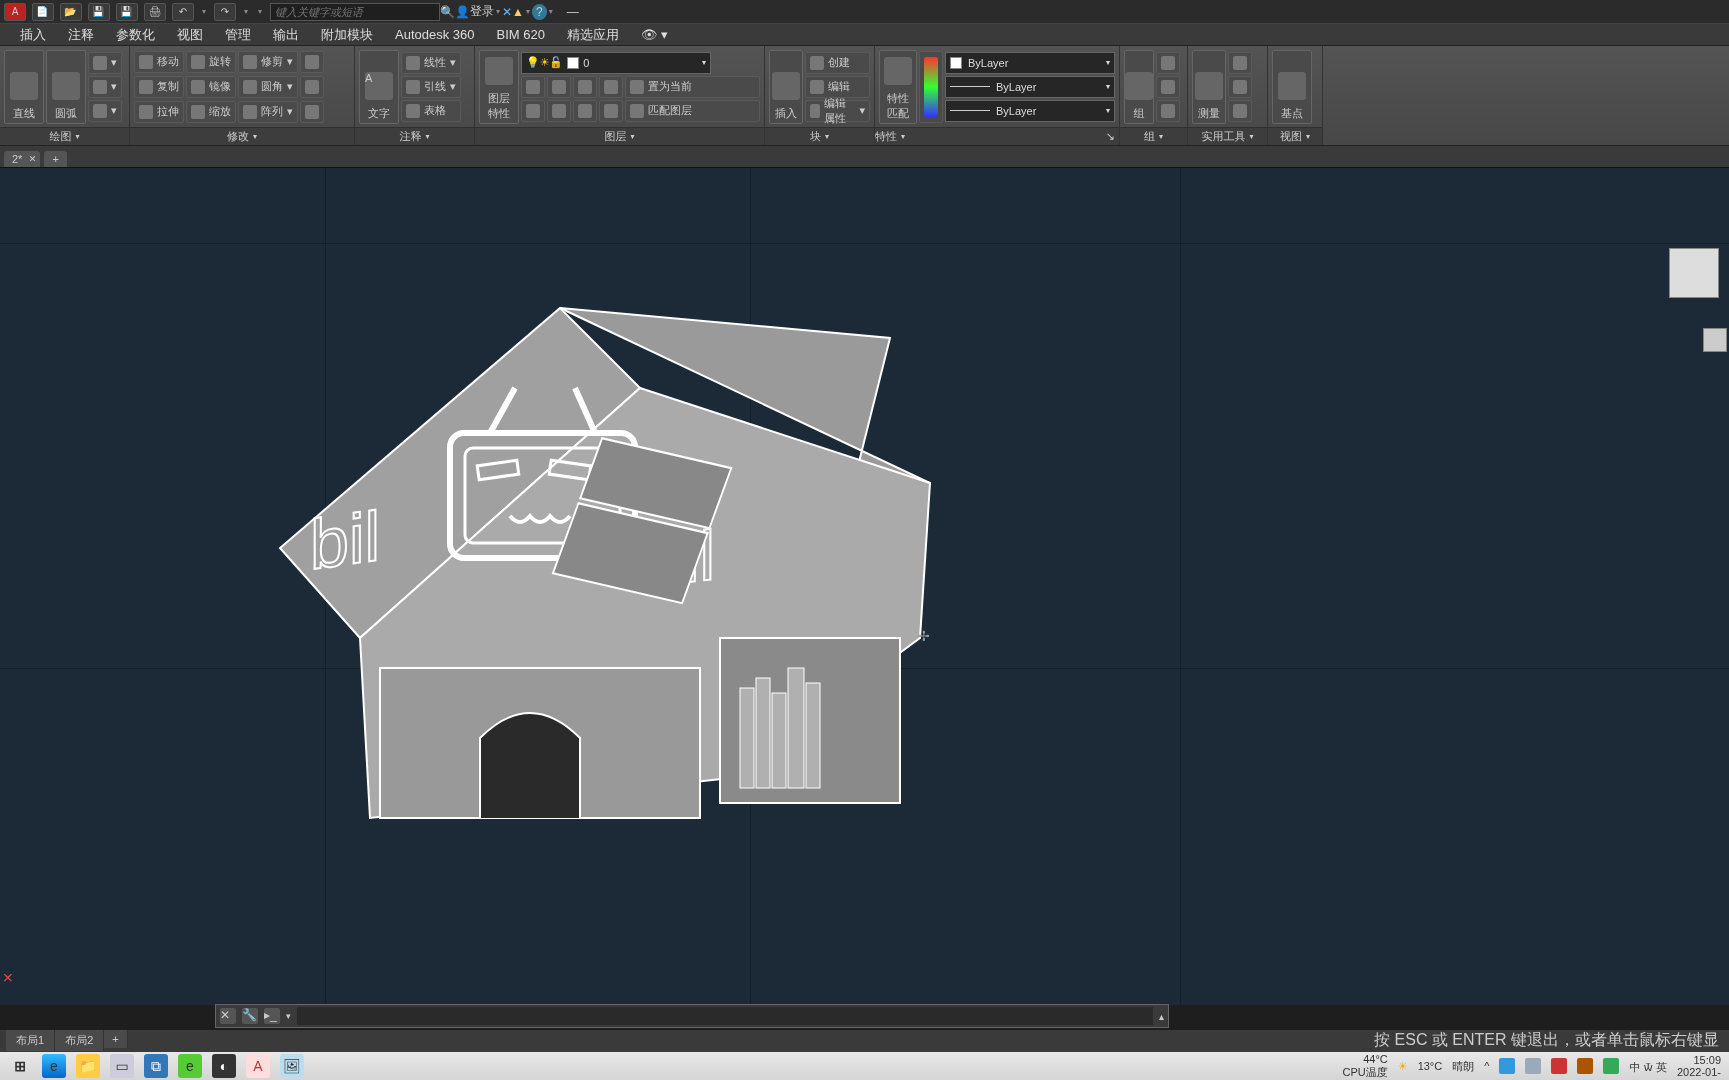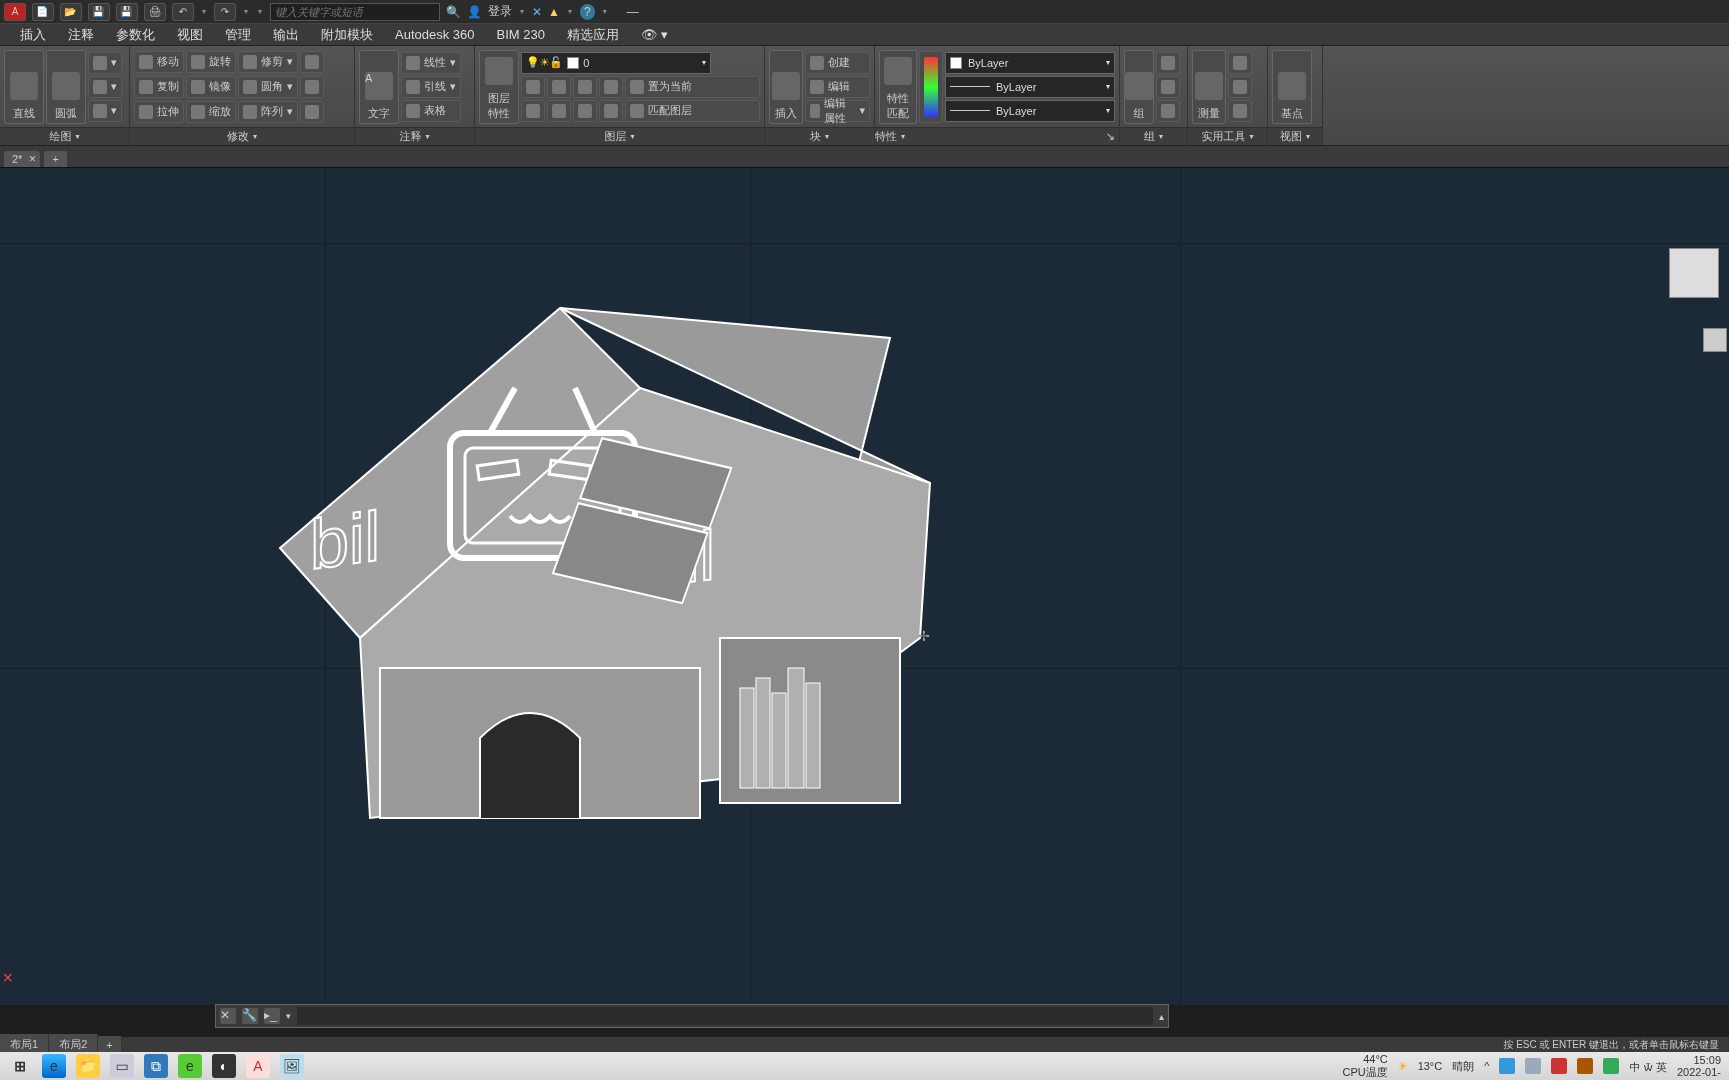--- a/index.html
+++ b/index.html
@@ -3,21 +3,21 @@
 <meta charset="utf-8">
 <style>
 * { margin: 0; padding: 0; box-sizing: border-box; font-family: "Microsoft YaHei", Arial, sans-serif; }
 body { width: 1729px; height: 1080px; overflow: hidden; background: #1e1e1e; color: #ccc; font-size: 12px; position: relative; }
 
 
 .titlebar { height: 24px; background: #2b2b2b; display: flex; align-items: center; gap: 6px; padding-left: 4px; border-bottom: 1px solid #444; }
 .titlebar .qat-btn { width: 22px; height: 18px; background: #3a3a3a; border: 1px solid #555; border-radius: 2px; display: flex; align-items: center; justify-content: center; font-size: 10px; }
 .titlebar .dropdown-arrow { font-size: 8px; color: #888; padding: 0 2px; }
 .titlebar .title-center { flex: 1; text-align: center; font-size: 13px; color: #ddd; }
-.titlebar .title-right { display: flex; align-items: center; gap: 6px; padding-right: 10px; }
+.titlebar .title-right { display: flex; align-items: center; padding-right: 10px; }
 .titlebar .search-box { width: 170px; height: 18px; background: #1f1f1f; border: 1px solid #555; font-style: italic; color: #888; padding: 0 4px; font-size: 11px; }
 
 
 .ribbontabs { height: 22px; background: #3a3a3a; display: flex; align-items: center; padding-left: 10px; gap: 2px; border-bottom: 1px solid #222; }
 .ribbontabs .tab { padding: 3px 10px; font-size: 13px; color: #ddd; }
 
 
 .ribbon { height: 100px; background: linear-gradient(#545454,#474747); display: flex; border-bottom: 1px solid #222; }
 .panel { border-right: 1px solid #333; display: flex; flex-direction: column; }
 .panel-body { flex: 1; display: flex; align-items: center; padding: 2px 4px; gap: 2px; }
@@ -54,24 +54,24 @@
 .viewcube { position: absolute; right: 10px; top: 80px; width: 50px; height: 50px; background: #ddd; border: 1px solid #888; }
 .navbar-mock { position: absolute; right: 2px; top: 160px; width: 24px; height: 24px; background: #ccc; border:1px solid #888; }
 
 
 .cmdline { position: absolute; left: 215px; right: 560px; bottom: 52px; height: 24px; background: #3a3a3a; border: 1px solid #666; display: flex; align-items: center; padding: 0 4px; gap: 6px; }
 .cmdline .ic { width:16px;height:16px;background:#555;border-radius:2px; }
 .cmdline input { flex: 1; background: #2a2a2a; border: none; height: 18px; color: #ccc; }
 .cmdline .up { margin-left: auto; font-size:10px; }
 
 
-.layouttabs { position: absolute; left: 0; right: 0; bottom: 28px; height: 15px; background: #3a3a3a; display: flex; align-items: center; }
+.layouttabs { position: absolute; left: 0; right: 0; bottom: 28px; height: 22px; background: #3a3a3a; display: flex; align-items: flex-start; padding-left: 6px; }
 .layouttabs .lt { padding: 3px 10px; background: #4a4a4a; border-right: 1px solid #333; font-size: 11px; }
 .layouttabs .plus { padding: 3px 8px; }
-.layouttabs .hint { margin-left: auto; padding-right: 10px; font-size: 10px; color: #ccc; }
+.layouttabs .hint { margin-left: auto; padding-right: 10px; font-size: 16px; color: #ccc; }
 
 
 .taskbar { position: absolute; left: 0; right: 0; bottom: 0; height: 28px; background: linear-gradient(#e8e8e8,#d5d5d5); display: flex; align-items: center; gap: 10px; padding: 0 8px; color: #333; font-size: 11px; }
 .taskbar .tbicon { width: 24px; height: 24px; border-radius: 3px; display:flex;align-items:center;justify-content:center;font-size:14px; }
 .taskbar .right { margin-left: auto; display: flex; align-items: center; gap: 10px; }
 .taskbar .clock { text-align: right; line-height: 1.1; }
 .tray-ic { width:16px;height:16px;background:#888;border-radius:2px; }
 </style>
 </head>
 <body>
@@ -105,21 +105,21 @@
 
 <div class="ribbontabs">
   <div class="tab">插入</div>
   <div class="tab">注释</div>
   <div class="tab">参数化</div>
   <div class="tab">视图</div>
   <div class="tab">管理</div>
   <div class="tab">输出</div>
   <div class="tab">附加模块</div>
   <div class="tab">Autodesk 360</div>
-  <div class="tab">BIM 230</div>
+  <div class="tab">BIM 620</div>
   <div class="tab">精选应用</div>
   <div class="tab">👁 ▾</div>
 </div>
 
 <div class="ribbon">
 
   <div class="panel" style="width:130px;">
     <div class="panel-body">
       <div class="bigbtn">
           <div class="ic"></div>

